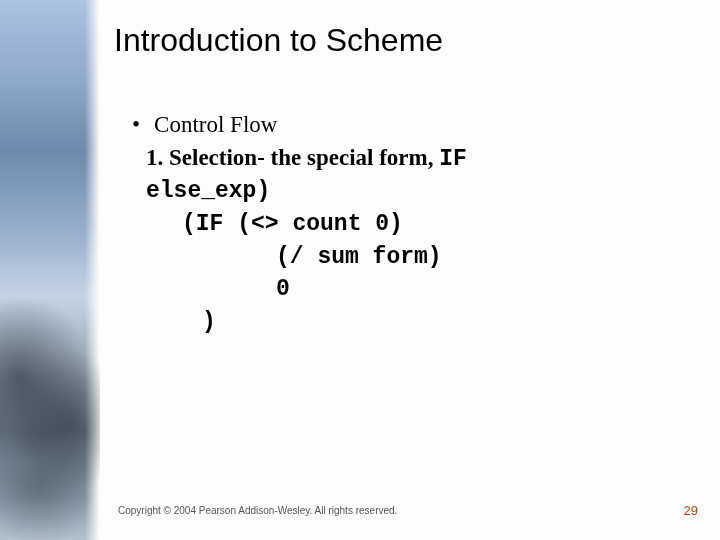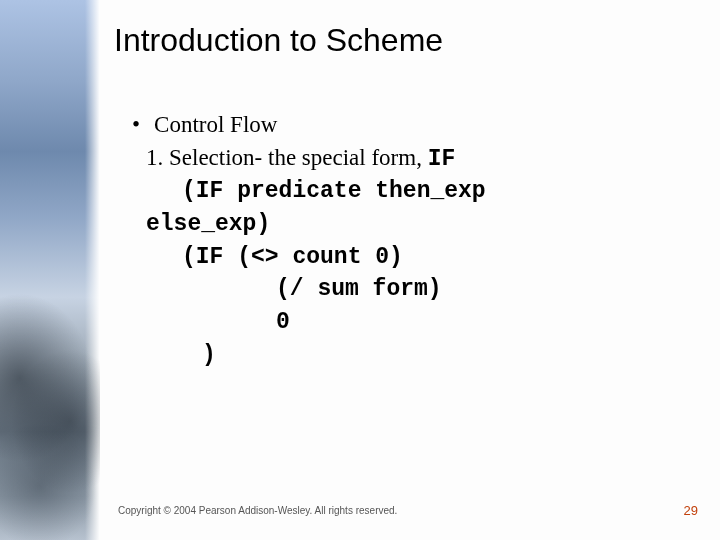--- a/index.html
+++ b/index.html
@@ -45,21 +45,21 @@
     line-height: 1.42;
   }
   .bullet-row { display: flex; gap: 14px; padding-left: 14px; }
   .bullet-dot { line-height: 1.42; }
   .sub { padding-left: 28px; }
   .indent1 { padding-left: 64px; }
   .indent1b { padding-left: 28px; }
   .indent2 { padding-left: 84px; }
   .indent3 { padding-left: 158px; }
   .mono { font-family: "Courier New", Courier, monospace; font-weight: bold; }
-  .serif { font-family: "Times New Roman", Times, serif; font-weight: normal; margin-top: 33px; }
+  .serif { font-family: "Times New Roman", Times, serif; font-weight: bold; margin-top: 33px; }
   .footer {
     position: absolute;
     left: 118px;
     bottom: 24px;
     font-family: Arial, Helvetica, sans-serif;
     font-size: 10px;
     color: #555;
   }
   .pagenum {
     position: absolute;
@@ -82,21 +82,20 @@
   <div class="body">
     <div class="bullet-row">
       <span class="bullet-dot">•</span>
       <span>Control Flow</span>
     </div>
 
     <div class="sub">
       <span class="serif">1. Selection- the special form, </span><span class="mono">IF</span>
     </div>
 
-    <div class="indent1 mono">(IF predicate then_exp</div>
     <div class="indent1b mono">else_exp)</div>
     <div class="indent1 mono">(IF (&lt;&gt; count 0)</div>
     <div class="indent3 mono">(/ sum form)</div>
     <div class="indent3 mono">0</div>
     <div class="indent2 mono">)</div>
   </div>
 
 </div>
 
 <div class="footer">Copyright © 2004 Pearson Addison-Wesley. All rights reserved.</div>

